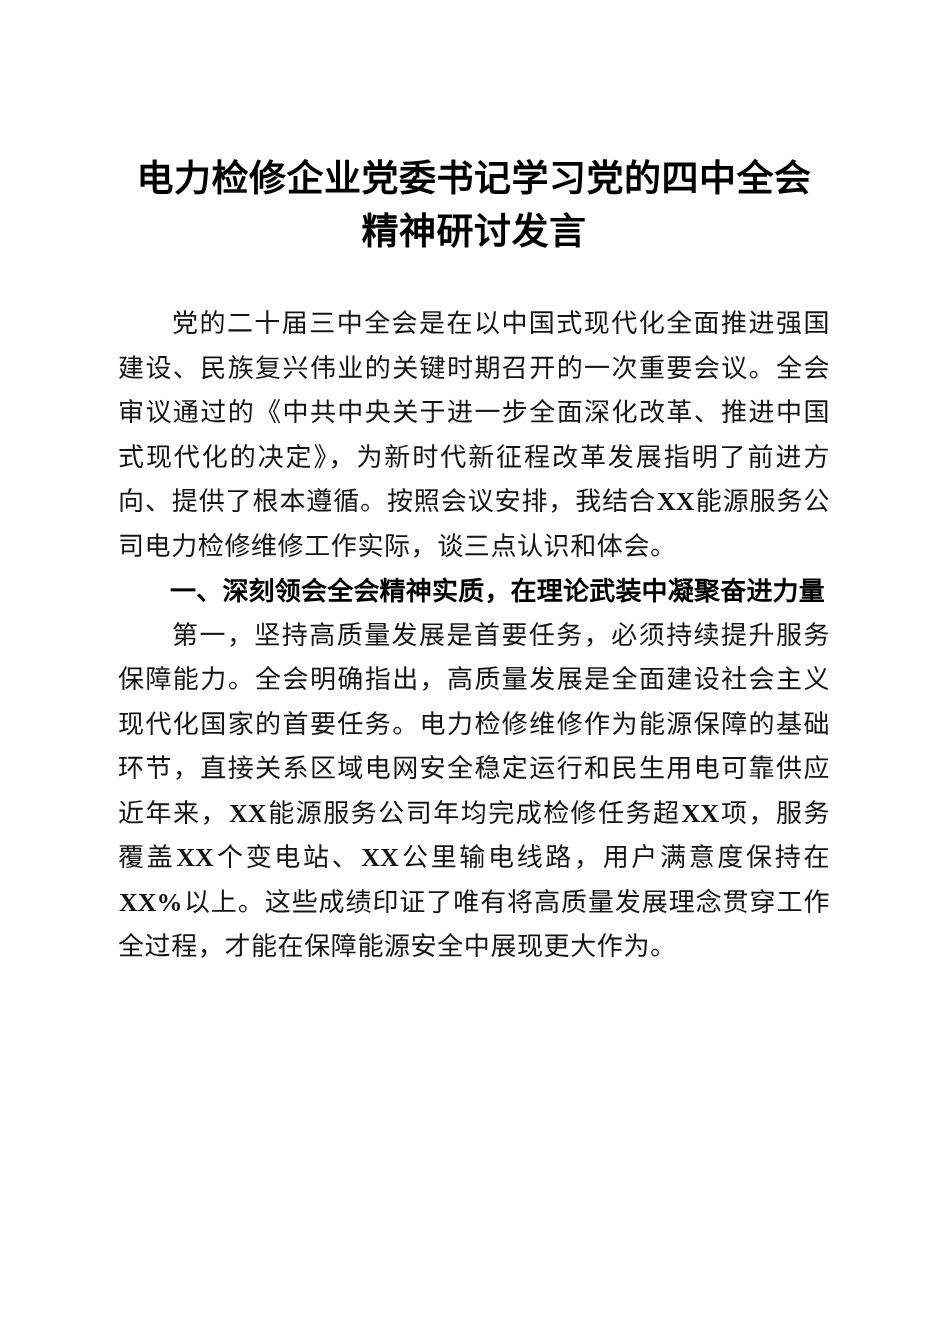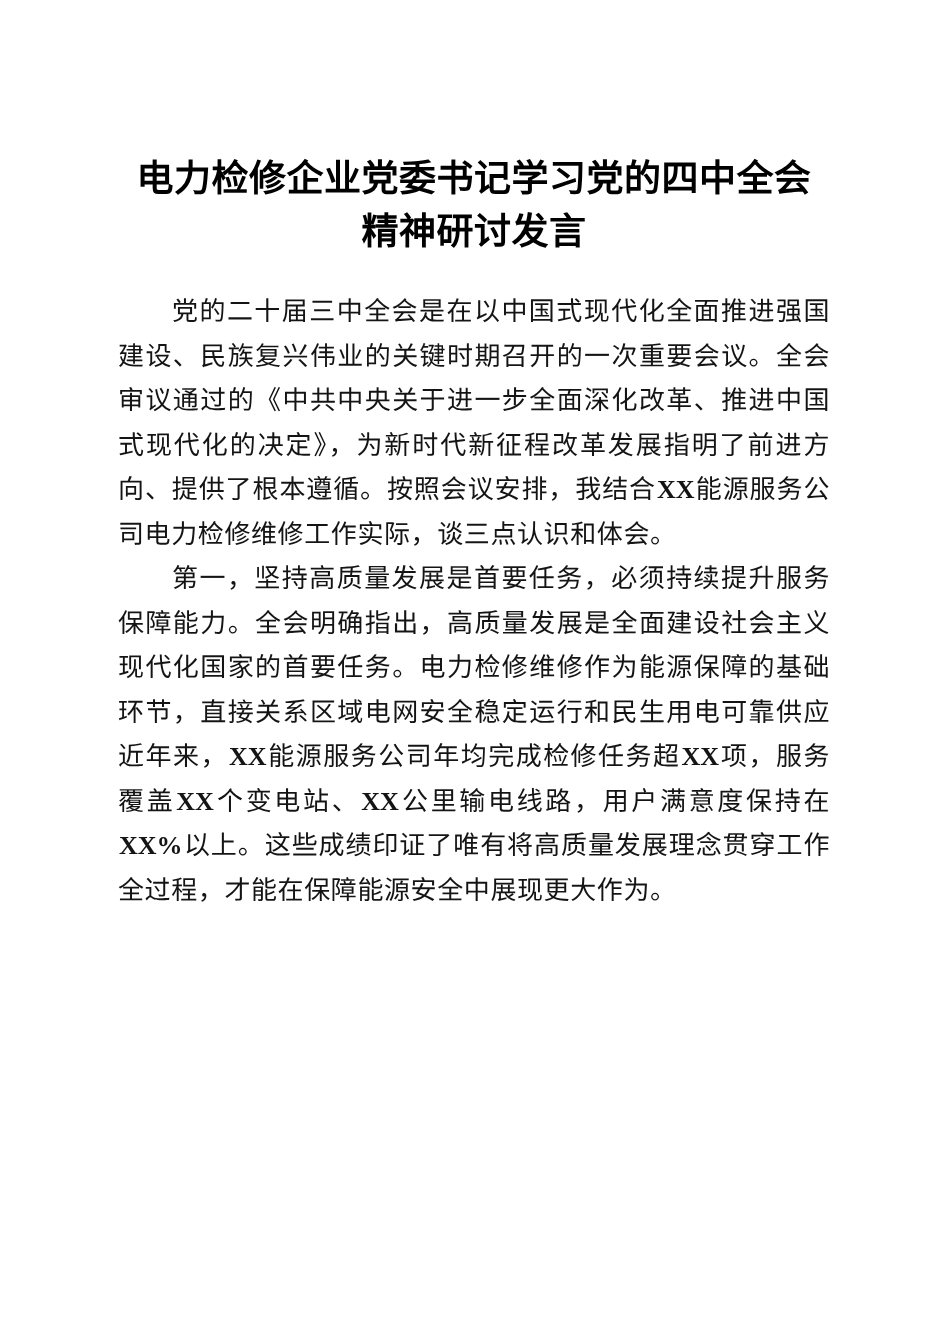--- a/index.html
+++ b/index.html
@@ -62,21 +62,21 @@
     color: #141414;
     text-align: justify;
     text-justify: inter-ideograph;
     text-indent: 54px;
     margin: 0;
     letter-spacing: 0.6px;
   }
 
   
   .first-para {
-    margin-top: 32px;
+    margin-top: 44px;
   }
 
   
   .lat {
     font-family: "Liberation Serif", "DejaVu Serif", serif;
     font-weight: bold;
     letter-spacing: 0;
     padding: 0 1px;
   }
 </style>
@@ -85,18 +85,19 @@
 
 <div class="page">
   <div class="content">
 
     <h1 class="doc-title">
       <span>电力检修企业党委书记学习党的四中全会</span><span>精神研讨发言</span>
     </h1>
 
     <p class="body-para first-para"><span>党的二十届三中全会是在以中国式现代化全面推进强国建设、民族复兴伟业的关键时期召开的一次重要会议。全会审议通过的《中共中央关于进一步全面深化改革、推进中国式现代化的决定》，为新时代新征程改革发展指明了前进方向、提供了根本遵循。按照会议安排，我结合</span><span class="lat">XX</span><span>能源服务公司电力检修维修工作实际，谈三点认识和体会。</span></p>
 
+    <h2 class="section-heading">一、深刻领会全会精神实质，在理论武装中凝聚奋进力量</h2>
 
 
     <p class="body-para"><span>第一，坚持高质量发展是首要任务，必须持续提升服务保障能力。全会明确指出，高质量发展是全面建设社会主义现代化国家的首要任务。电力检修维修作为能源保障的基础环节，直接关系区域电网安全稳定运行和民生用电可靠供应近年来，</span><span class="lat">XX</span><span>能源服务公司年均完成检修任务超</span><span class="lat">XX</span><span>项，服务覆盖</span><span class="lat">XX</span><span>个变电站、</span><span class="lat">XX</span><span>公里输电线路，用户满意度保持在</span><span class="lat">XX%</span><span>以上。这些成绩印证了唯有将高质量发展理念贯穿工作全过程，才能在保障能源安全中展现更大作为。</span></p>
 
   </div>
 </div>
 
 </body></html>

